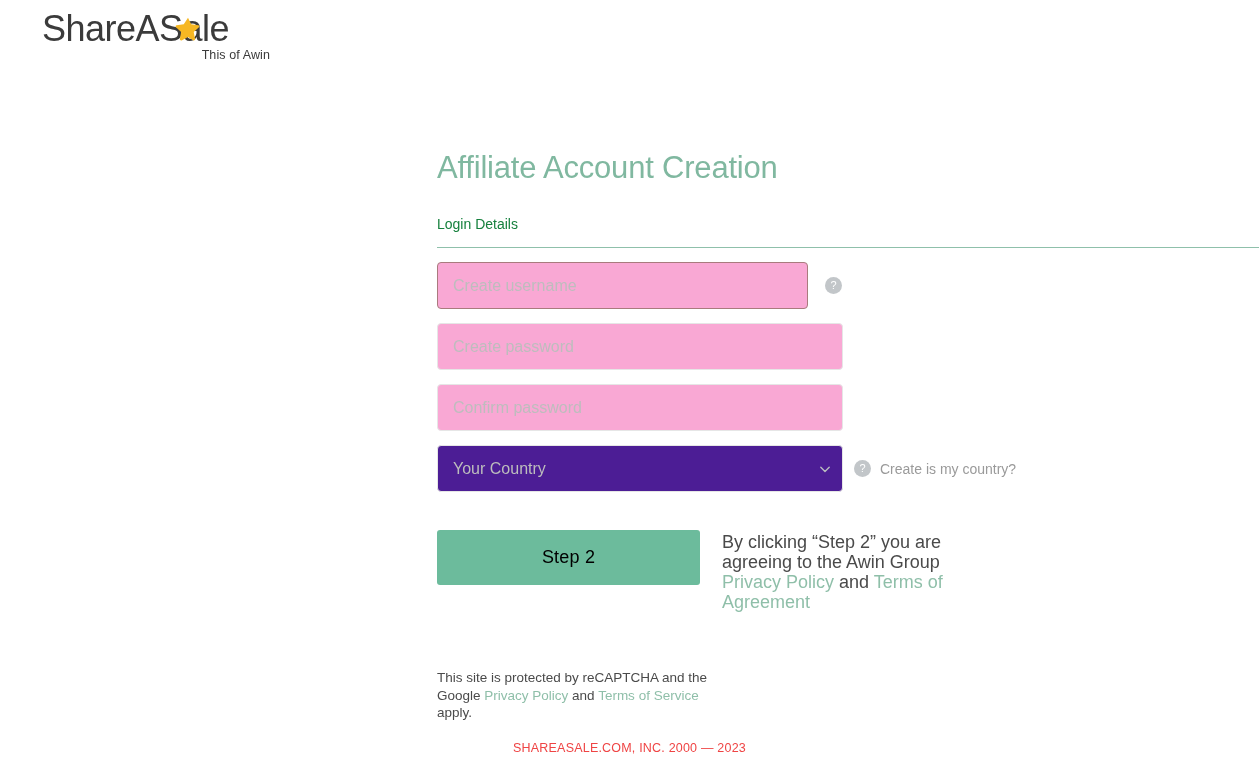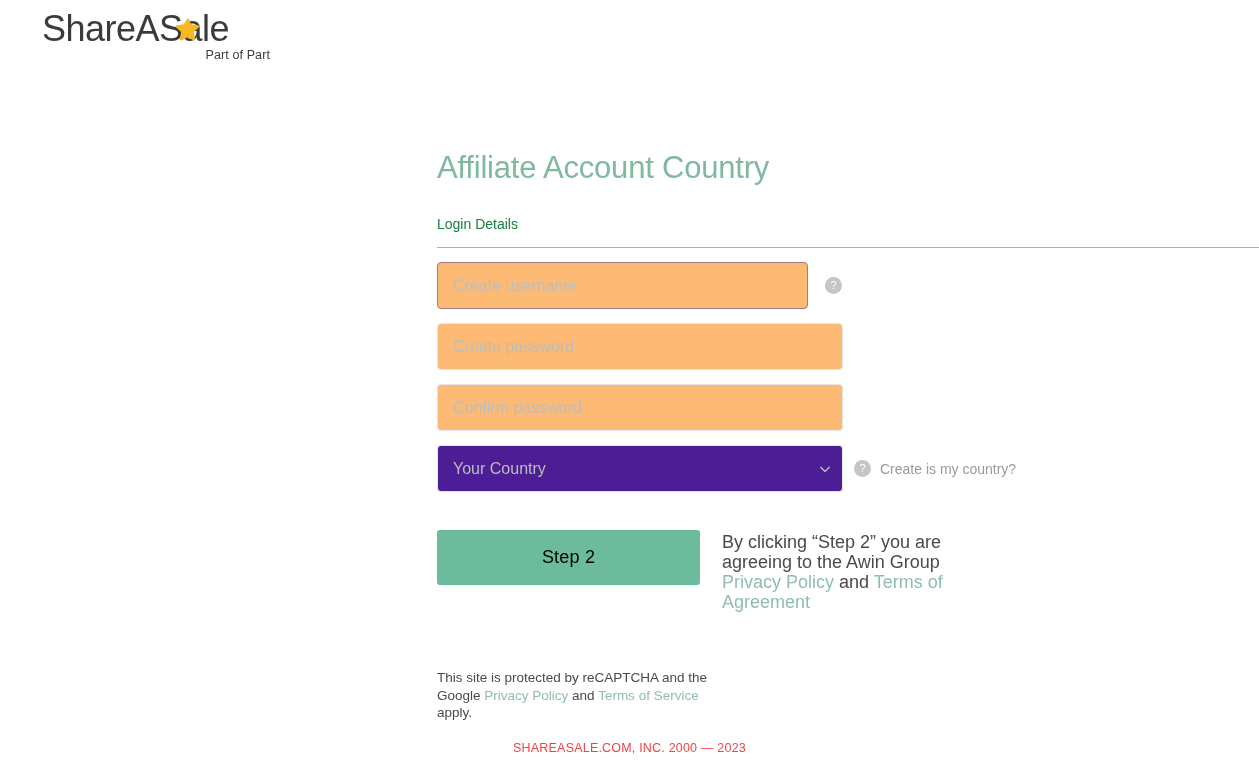--- a/index.html
+++ b/index.html
@@ -87,21 +87,21 @@
     align-items: center;
     margin-top: 14px;
   }
   .field-row.first { margin-top: 14px; }
 
   .text-field {
     height: 47px;
     box-sizing: border-box;
     border: 1px solid #e6e6e6;
     border-radius: 4px;
-    background: #fdba74;
+    background: #f9a8d4;
     padding: 0 15px;
     font-family: "Liberation Sans", sans-serif;
     font-size: 16px;
     color: #555555;
     outline: none;
     width: 406px;
   }
   .text-field::placeholder {
     color: #bdbdbd;
     font-size: 16px;
@@ -219,26 +219,26 @@
   }
 </style>
 </head>
 <body>
 
 <div class="logo-block">
   <svg class="logo-star" viewBox="0 0 24 24" aria-hidden="true">
     <path d="M12 1.6l2.9 6.0 6.6 0.9c0.9 0.1 1.2 1.2 0.6 1.8l-4.8 4.5 1.2 6.5c0.2 0.9-0.8 1.6-1.6 1.2L12 19.4l-5.9 3.1c-0.8 0.4-1.8-0.3-1.6-1.2l1.2-6.5-4.8-4.5c-0.7-0.6-0.3-1.7 0.6-1.8l6.6-0.9L12 1.6z" fill="#f6b723"></path>
   </svg>
   <div class="logo-wordmark">ShareASale</div>
-  <div class="logo-sub">Part of Part</div>
+  <div class="logo-sub">This of Awin</div>
 </div>
 
 <div class="content">
 
-  <h1 class="page-title">Affiliate Account Country</h1>
+  <h1 class="page-title">Affiliate Account Creation</h1>
 
   <h2 class="section-title">Login Details</h2>
   <div class="divider"></div>
 
   <div class="field-row first">
     <input class="text-field error" type="text" placeholder="Create username" style="">
     <div class="help-icon help-gap-username">?</div>
   </div>
 
   <div class="field-row">

